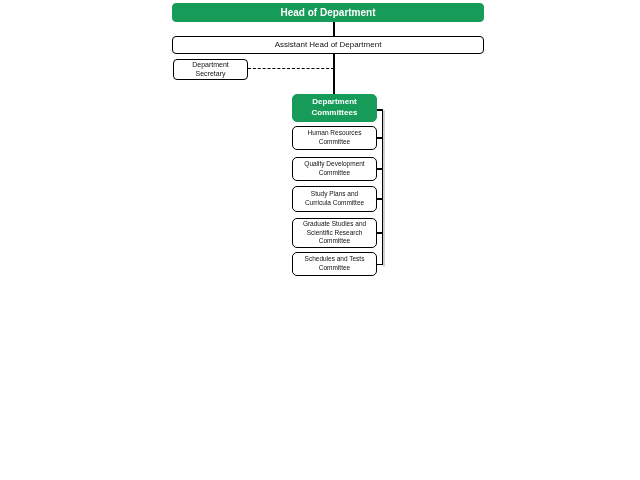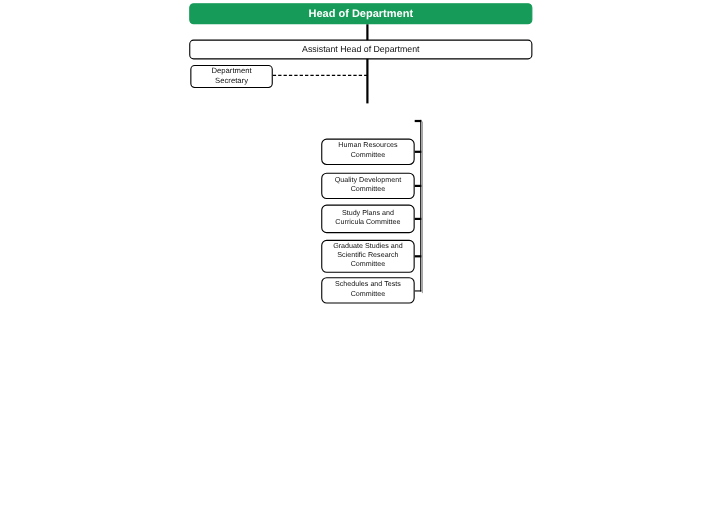--- a/index.html
+++ b/index.html
@@ -69,20 +69,21 @@
   <div class="line h" style="left:377px;top:198px;width:6px"></div>
   <div class="line h" style="left:377px;top:232px;width:6px"></div>
   <div class="line h" style="left:377px;top:263.5px;width:6px"></div>
 
   <div class="node assistant-box">Assistant Head of Department</div>
 
   <div class="node green head-box">Head of Department</div>
 
   <div class="node secretary-box">Department Secretary</div>
 
+  <div class="node green committees-box">Department Committees</div>
 
   <div class="node committee-item ci-0">Human Resources Committee</div>
 
   <div class="node committee-item ci-1">Quality Development Committee</div>
 
   <div class="node committee-item ci-2">Study Plans and Curricula Committee</div>
 
   <div class="node committee-item ci-3">Graduate Studies and Scientific Research Committee</div>
 
   <div class="node committee-item ci-4">Schedules and Tests Committee</div>

